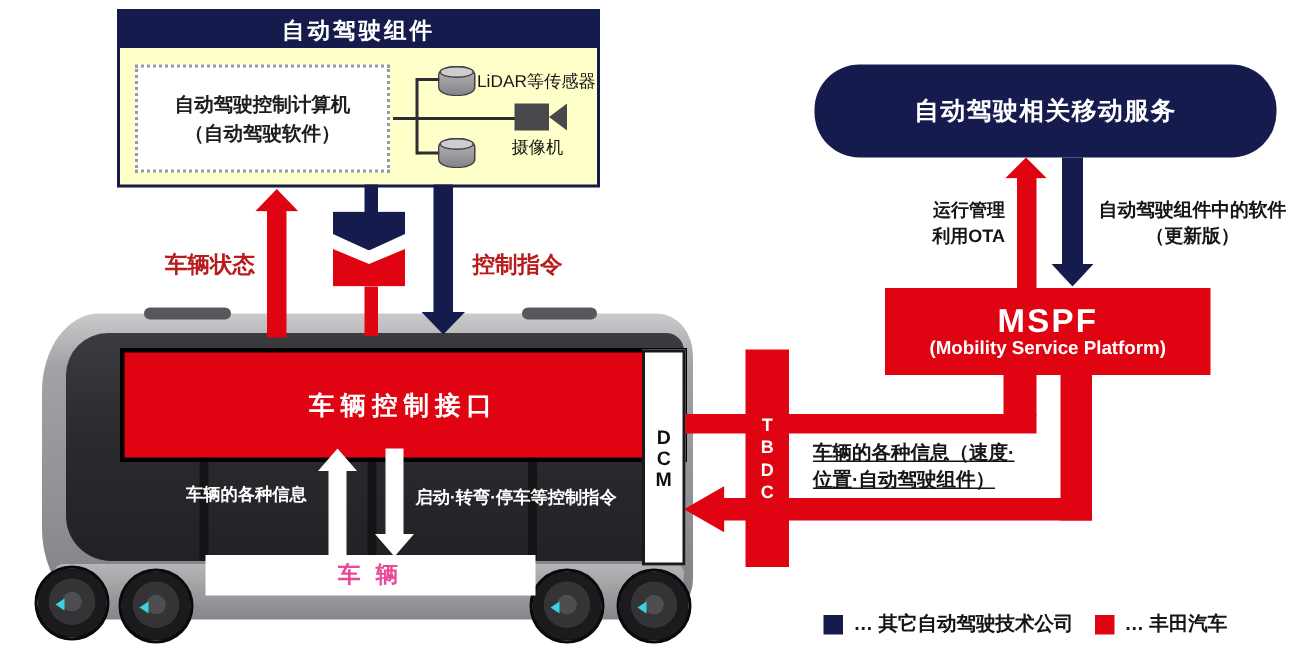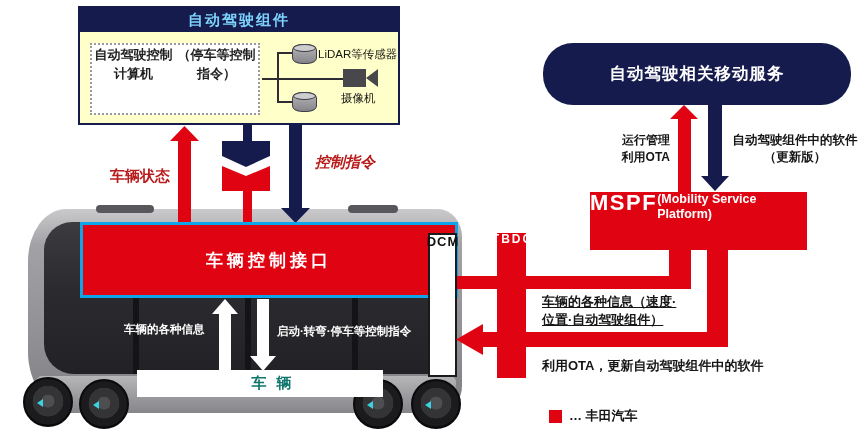--- a/index.html
+++ b/index.html
@@ -2,21 +2,21 @@
 <html><head>
 <meta charset="utf-8">
 <style>
   html,body{margin:0;padding:0;background:#fff;}
   #canvas{
     position:relative;width:864px;height:433px;background:#ffffff;overflow:hidden;
     font-family:"Liberation Sans","DejaVu Sans",sans-serif;
   }
   .abs{position:absolute;}
   .flexc{display:flex;align-items:center;justify-content:center;}
-  .flexcol{display:flex;align-items:flex-start;justify-content:center;}
+  .flexcol{display:flex;flex-direction:column;align-items:center;justify-content:center;}
 
   
   .veh-body{left:28px;top:209px;width:434px;height:201px;
     border-radius:38px 24px 20px 44px / 52px 28px 24px 58px;
     background:linear-gradient(180deg,#cacacc 0%,#a2a2a6 18%,#8e8e92 70%,#7e7e82 100%);}
   .veh-rail{height:8px;border-radius:4px;background:#58585c;top:205px;}
   .rail1{left:96px;width:58px;} .rail2{left:348px;width:50px;}
   .veh-window{left:44px;top:222px;width:412px;height:152px;
     border-radius:28px 12px 10px 30px;
     background:linear-gradient(180deg,#3c3c40 0%,#2b2b2f 45%,#222226 100%);}
@@ -29,21 +29,21 @@
     background:radial-gradient(circle at 50% 48%,#4e4e50 0 19%,#343436 20% 46%,#1b1b1d 47% 70%,#0f0f11 71% 100%);
     border:2px solid #0a0a0c;box-sizing:border-box;}
   .wheel::after{content:"";position:absolute;left:12px;top:20px;width:0;height:0;
     border-top:4px solid transparent;border-bottom:4px solid transparent;border-right:6px solid #3bd2e2;}
   .w1{left:23px;top:377px;} .w2{left:79px;top:379px;} .w3{left:353px;top:379px;} .w4{left:411px;top:379px;}
 
   
   .adk-outer{left:78px;top:6px;width:322px;height:119px;background:#ffffc9;
     border:2px solid #151b4d;box-sizing:border-box;}
   .adk-header{position:absolute;left:0;top:0;right:0;height:24px;background:#151b4d;
-    color:#7dd3fc;font-weight:bold;font-size:15px;letter-spacing:2px;}
+    color:#ffffff;font-weight:bold;font-size:15px;letter-spacing:2px;}
   .computer-box{left:90px;top:43px;width:170px;height:72px;background:#fff;
     border:2px dotted #9a9a9a;box-sizing:border-box;color:#1d1d1d;
     font-weight:bold;font-size:13px;line-height:19px;text-align:center;}
   .sline{background:#2d2d33;}
   .cyl{left:292px;width:25px;height:20px;background:linear-gradient(180deg,#b9b9bb,#84848a);
     border:1px solid #3e3e44;border-radius:10px/6px;box-sizing:border-box;}
   .cyl::before{content:"";position:absolute;left:0px;top:-1px;width:23px;height:8px;
     background:#cdcdcf;border:1px solid #3e3e44;border-radius:50%;box-sizing:border-box;}
   .cam-body{left:343px;top:69px;width:23px;height:18px;background:#48484c;}
   .cam-lens{left:366px;top:69px;width:12px;height:18px;background:#48484c;
@@ -57,26 +57,26 @@
   .head-left{clip-path:polygon(100% 0,100% 100%,0 50%);}
   .black-label{font-weight:bold;font-size:15px;color:#b91c1c;white-space:nowrap;}
 
   
   .plug-navy{left:222px;top:141px;width:48px;height:26px;background:#151b4d;
     clip-path:polygon(0 0,100% 0,100% 58%,50% 100%,0 58%);}
   .socket-red{left:222px;top:165px;width:48px;height:26px;background:#e00412;
     clip-path:polygon(0 4%,50% 42%,100% 4%,100% 100%,0 100%);}
 
   
-  .iface-box{left:80px;top:222px;width:378px;height:76px;background:#e00412;
-    border:3px solid #0ea5e9;box-sizing:border-box;color:#fff;font-weight:bold;
+  .iface-box{left:80px;top:232px;width:378px;height:76px;background:#e00412;
+    border:3px solid #000000;box-sizing:border-box;color:#fff;font-weight:bold;
     font-size:17px;letter-spacing:4px;}
   .white-label{font-weight:bold;font-size:11.5px;color:#ffffff;white-space:nowrap;}
   .veh-label-box{left:137px;top:370px;width:220px;height:27px;background:#fff;
-    color:#0f766e;font-weight:bold;font-size:15px;letter-spacing:3px;padding-left:26px;}
+    color:#ec4899;font-weight:bold;font-size:15px;letter-spacing:3px;}
   .dcm-box{left:428px;top:233px;width:29px;height:144px;background:#fff;
     border:2px solid #1a1a1a;box-sizing:border-box;color:#111;
     font-weight:bold;font-size:13px;line-height:13px;gap:1px;}
   .tbdc-box{left:497px;top:233px;width:29px;height:145px;background:#e00412;
     color:#fff;font-weight:bold;font-size:12px;line-height:13px;gap:2px;}
 
   
   .service-box{left:543px;top:43px;width:308px;height:62px;background:#151b4d;
     color:#fff;font-weight:bold;font-size:16.5px;letter-spacing:1px;border-radius:30px;}
   .mspf-box{left:590px;top:192px;width:217px;height:58px;background:#e00412;color:#fff;}
@@ -87,21 +87,21 @@
   .sw-label{left:724px;top:132px;width:142px;text-align:center;font-weight:bold;
     font-size:12.5px;line-height:17px;color:#161616;}
   .info-label{left:542px;top:293px;font-weight:bold;font-size:13px;line-height:18px;color:#161616;text-decoration:underline;}
   .ota-label{left:542px;top:357px;font-weight:bold;font-size:13px;color:#161616;white-space:nowrap;}
 
   
   .legend{left:549px;top:407px;display:flex;align-items:center;
     font-weight:bold;font-size:13px;color:#161616;}
   .swatch{width:13px;height:13px;display:inline-block;margin-right:7px;}
   .legend-item{display:flex;align-items:center;white-space:nowrap;}
-  .legend-item + .legend-item{margin-left:30px;gap:20px;}
+  .legend-item + .legend-item{margin-left:14px;}
 </style>
 </head>
 <body>
 
 <div id="canvas">
 
   <div class="abs veh-body"></div>
   <div class="abs veh-rail rail1"></div>
   <div class="abs veh-rail rail2"></div>
   <div class="abs veh-window"></div>
@@ -112,21 +112,21 @@
   <div class="abs wheel w1"></div>
   <div class="abs wheel w2"></div>
   <div class="abs wheel w3"></div>
   <div class="abs wheel w4"></div>
 
   <div class="abs adk-outer">
     <div class="adk-header flexc">自动驾驶组件</div>
   </div>
   <div class="abs computer-box flexcol">
     <span>自动驾驶控制计算机</span>
-    <span>（停车等控制指令）</span>
+    <span>（自动驾驶软件）</span>
   </div>
   <div class="abs sline" style="left:262px;top:78px;width:82px;height:2px;"></div>
   <div class="abs sline" style="left:277px;top:52px;width:2px;height:51px;"></div>
   <div class="abs sline" style="left:278px;top:52px;width:15px;height:2px;"></div>
   <div class="abs sline" style="left:278px;top:101px;width:15px;height:2px;"></div>
   <div class="abs cyl" style="top:44px;"></div>
   <div class="abs cyl" style="top:92px;"></div>
   <div class="abs cam-body"></div>
   <div class="abs cam-lens"></div>
   <div class="abs small-label" style="left:318px;top:47px;">LiDAR等传感器</div>
@@ -136,21 +136,21 @@
   <div class="abs red head-up" style="left:170px;top:126px;width:29px;height:15px;"></div>
   <div class="abs black-label" style="left:110px;top:167px;">车辆状态</div>
 
   <div class="abs navy" style="left:243px;top:123px;width:9px;height:19px;"></div>
   <div class="abs plug-navy"></div>
   <div class="abs socket-red"></div>
   <div class="abs red" style="left:243px;top:191px;width:9px;height:33px;"></div>
 
   <div class="abs navy" style="left:289px;top:123px;width:13px;height:86px;"></div>
   <div class="abs navy head-down" style="left:281px;top:208px;width:29px;height:15px;"></div>
-  <div class="abs black-label" style="left:315px;top:153px;font-style:italic;">控制指令</div>
+  <div class="abs black-label" style="left:315px;top:167px;">控制指令</div>
 
   <div class="abs iface-box flexc">车辆控制接口</div>
 
   <div class="abs white" style="left:219px;top:313px;width:12px;height:59px;"></div>
   <div class="abs white head-up" style="left:212px;top:299px;width:26px;height:15px;"></div>
   <div class="abs white-label" style="left:124px;top:322px;">车辆的各种信息</div>
 
   <div class="abs white" style="left:257px;top:299px;width:12px;height:58px;"></div>
   <div class="abs white head-down" style="left:250px;top:356px;width:26px;height:15px;"></div>
   <div class="abs white-label" style="left:277px;top:324px;">启动·转弯·停车等控制指令</div>
@@ -173,21 +173,20 @@
     <span>T</span>
     <span>B</span>
     <span>D</span>
     <span>C</span>
   </div>
 
   <div class="abs info-label">
     <div>车辆的各种信息（速度·</div>
     <div>位置·自动驾驶组件）</div>
   </div>
-  <div class="abs ota-label">利用OTA，更新自动驾驶组件中的软件</div>
 
   <div class="abs service-box flexc">自动驾驶相关移动服务</div>
 
   <div class="abs red" style="left:678px;top:118px;width:13px;height:74px;"></div>
   <div class="abs red head-up" style="left:670px;top:105px;width:28px;height:14px;"></div>
   <div class="abs api-label">
     <div>运行管理</div>
     <div>利用OTA</div>
   </div>
 
@@ -198,18 +197,22 @@
     <div>（更新版）</div>
   </div>
 
   <div class="abs mspf-box flexcol">
     <div class="mspf-title">MSPF</div>
     <div class="mspf-sub">(Mobility Service Platform)</div>
   </div>
 
   <div class="abs legend">
     <span class="legend-item">
+      <span class="swatch" style="background-color: rgb(21, 27, 77);"></span>
+      <span>… 其它自动驾驶技术公司</span>
+    </span>
+    <span class="legend-item">
       <span class="swatch" style="background-color: rgb(224, 4, 18);"></span>
       <span>… 丰田汽车</span>
     </span>
   </div>
 
 </div>
 
 </body></html>

